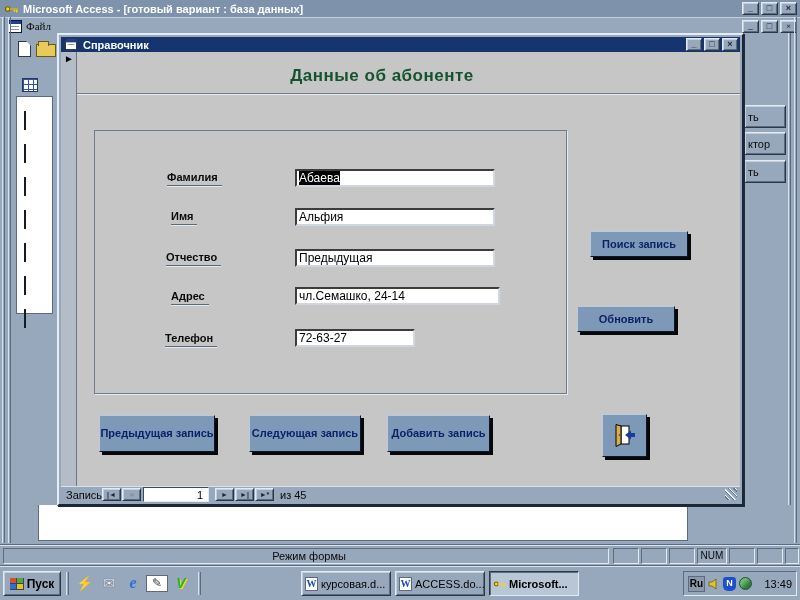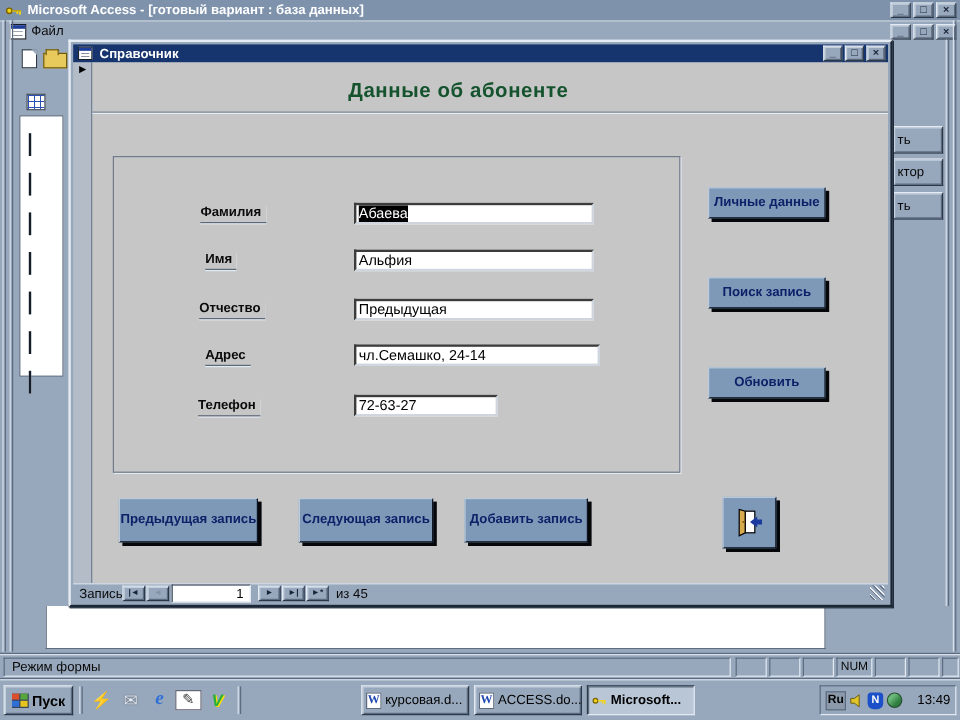--- a/index.html
+++ b/index.html
@@ -17,21 +17,21 @@
   .titlebar { position:absolute; left:0; top:0; width:800px; height:17px; background:#7e92ac;
               display:flex; align-items:center; }
   .titlebar .txt { color:#fff; font-size:11px; font-weight:bold; margin-left:4px; white-space:nowrap; }
   .winbtns { position:absolute; display:flex; gap:2px; }
   .wb { width:17px; height:13px; font-size:9px; font-weight:bold; color:#1a2438; line-height:11px;
         text-align:center; cursor:default; }
   .titlebar .winbtns { right:3px; top:2px; }
 
   
   .menubar { position:absolute; left:0; top:17px; width:800px; height:17px; background:#98a8bc;
-             border-top:1px solid #c3cfdd; }
+             border-top:1px solid #c3cfdd;font-family:Liberation Serif, serif; }
   .menu-item { position:absolute; left:26px; top:2px; font-size:11px; color:#0a0a0a; }
   .menubar .winbtns { right:3px; top:2px; }
 
   
   .lgrip { position:absolute; top:17px; height:526px; }
   .doc-ico { position:absolute; width:13px; height:16px; background:#fff; border:1px solid #2c3848; }
   .doc-ico::before { content:""; position:absolute; right:-1px; top:-1px; border-style:solid;
                      border-width:0 5px 5px 0; border-color:transparent #98a8bc transparent transparent; }
   .openfolder-ico { position:absolute; width:20px; height:13px; background:#e8c95c; border:1px solid #6b5a10; }
   .openfolder-ico::before { content:""; position:absolute; left:1px; top:-4px; width:9px; height:4px;
@@ -100,21 +100,21 @@
   .navbox { position:absolute; left:82px; top:0; width:66px; height:15px; background:#fff;
             border:1px solid; border-color:#3c4a5c #e3eaf2 #e3eaf2 #3c4a5c; font-size:11px;
             text-align:right; padding:1px 5px 0 0; color:#000; }
   .resize-grip { position:absolute; right:3px; bottom:2px; width:12px; height:12px;
             background:repeating-linear-gradient(45deg, transparent 0 2px, #68758a 2px 3px, #eef2f7 3px 4px); }
 
   
   .statusbar { position:absolute; left:0; top:544px; width:800px; height:22px; background:#98a8bc;
             border-top:1px solid #5c6b80; box-shadow:inset 0 1px 0 #d9e2ec; z-index:8; }
   .sb-main { position:absolute; left:3px; top:3px; width:606px; height:16px; font-size:11px;
-            color:#0a0a0a; padding:1px 0 0 6px; }
+            color:#0a0a0a; padding:1px 0 0 6px;text-align:center; }
   .sb-cell { position:absolute; top:3px; width:26px; height:16px; font-size:10px; color:#0a0a0a;
             text-align:center; padding-top:1px; overflow:hidden; }
 
   
   .taskbar { position:absolute; left:0; top:566px; width:800px; height:34px; background:#98a8bc;
             border-top:1px solid #d9e2ec; box-shadow:0 -1px 0 #5c6b80; z-index:9; }
   .start-btn { position:absolute; left:3px; top:4px; width:58px; height:25px; display:flex;
             align-items:center; justify-content:center; gap:3px; font-size:12px; font-weight:bold; color:#000; }
   .flag { width:14px; height:12px; display:grid; grid-template-columns:6px 6px; grid-template-rows:5px 5px;
             gap:1px; background:#39465a; }
@@ -228,23 +228,22 @@
 
     <span class="flabel" style="left:107px;top:216px">Отчество</span>
     <span class="tinput" style="left:236px;top:214px;width:200px">Предыдущая</span>
 
     <span class="flabel" style="left:112px;top:255px">Адрес</span>
     <span class="tinput" style="left:236px;top:252px;width:205px">чл.Семашко, 24-14</span>
 
     <span class="flabel" style="left:106px;top:297px">Телефон</span>
     <span class="tinput" style="left:236px;top:294px;width:120px">72-63-27</span>
 
-    <div class="abtn" style="left:531px;top:121px;width:98px;height:26px">Личные данные</div>
     <div class="abtn" style="left:531px;top:196px;width:98px;height:26px">Поиск запись</div>
-    <div class="abtn" style="left:531px;top:271px;width:98px;height:26px">Обновить</div>
+    <div class="abtn" style="left:518px;top:271px;width:98px;height:26px">Обновить</div>
 
     <div class="abtn" style="left:40px;top:380px;width:116px;height:37px">Предыдущая запись</div>
     <div class="abtn" style="left:190px;top:380px;width:112px;height:37px">Следующая запись</div>
     <div class="abtn" style="left:328px;top:380px;width:103px;height:37px">Добавить запись</div>
 
     <div class="abtn exit-btn">
       <span style="line-height:0">
         <svg width="26" height="24" viewBox="0 0 26 24">
           <rect x="9" y="2" width="8" height="18" fill="#ffffff" stroke="#000" stroke-width="1"></rect>
           <path d="M9 2 L4 0.5 L4 22.5 L9 20 Z" fill="#d8ab4e" stroke="#000" stroke-width="1"></path>

